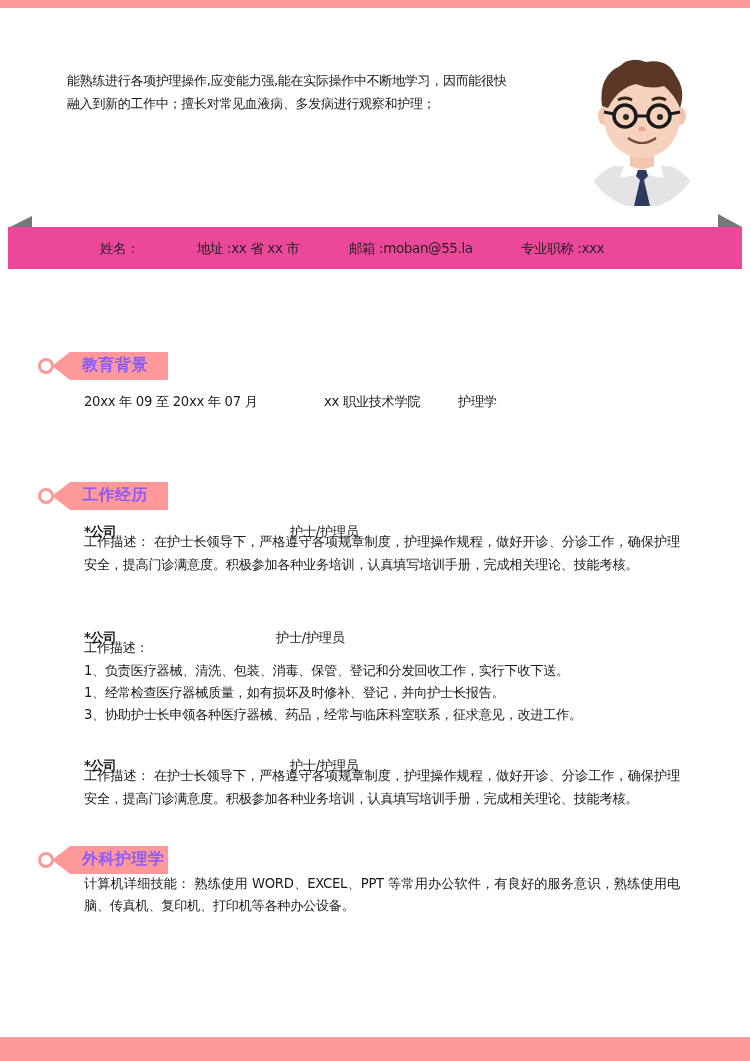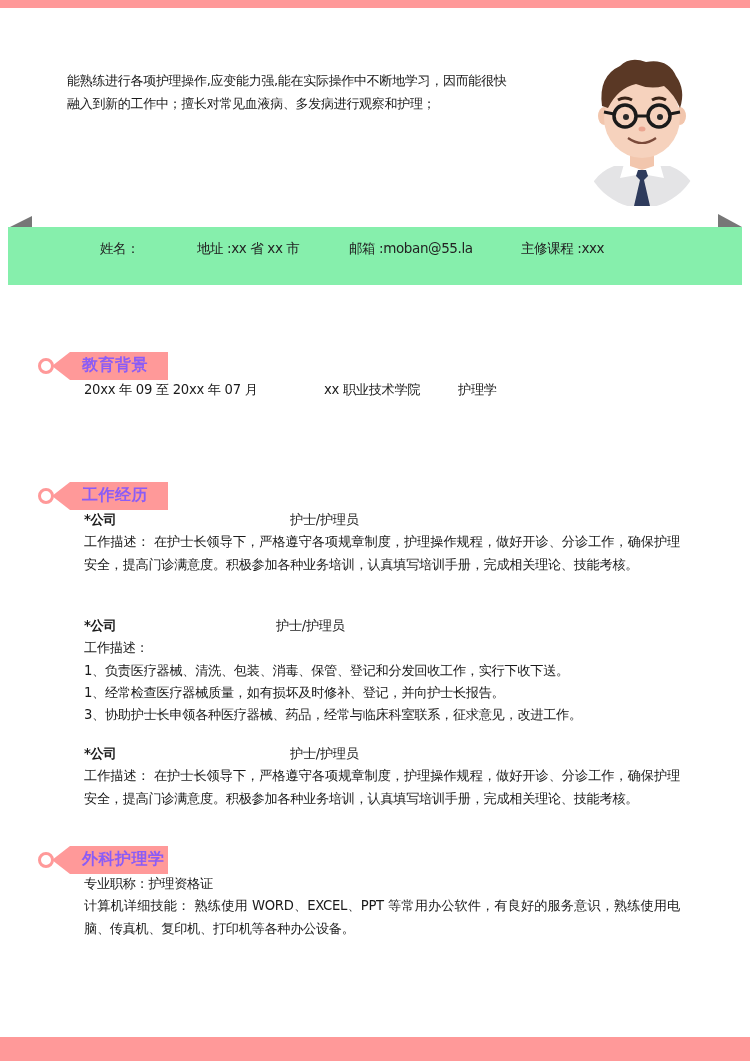--- a/index.html
+++ b/index.html
@@ -13,34 +13,34 @@
     .intro p { margin: 0; }
     .intro p + p { margin-top: 3px; }
 
     .avatar { position: absolute; left: 584px; top: 56px; width: 122px; height: 150px; }
 
     .fold-left { position: absolute; left: 10px; top: 216px; width: 0; height: 0;
       border-bottom: 11px solid #777; border-left: 22px solid transparent; }
     .fold-right { position: absolute; left: 718px; top: 214px; width: 0; height: 0;
       border-bottom: 13px solid #777; border-right: 24px solid transparent; }
 
-    .contact-band { position: absolute; left: 8px; top: 227px; width: 734px; height: 58px; background: #86efac;
+    .contact-band { position: absolute; left: 8px; top: 227px; width: 734px; height: 42px; background: #ec4899;
       font-size: 13.5px; color: #222; }
     .contact-band span { position: absolute; top: 13px; white-space: nowrap; letter-spacing: -0.4px; }
 
     .section-tag { position: absolute; left: 38px; height: 28px; }
     .section-tag .ring { position: absolute; left: 0; top: 6px; width: 16px; height: 16px; border-radius: 50%;
       border: 3px solid #ff9999; background: #fff; }
     .section-tag .flag { position: absolute; left: 14px; top: 0; width: 116px; height: 28px; background: #ff9999;
       clip-path: polygon(18px 0, 100% 0, 100% 100%, 18px 100%, 0 50%); }
     .section-tag .title { position: absolute; left: 44px; top: 3px; font-size: 16px; font-weight: bold; color: #8b5cf6; white-space: nowrap; letter-spacing: 0.5px; }
 
     .block { position: absolute; left: 84px; width: 596px; font-size: 13.2px; line-height: 22.3px; letter-spacing: -0.3px; }
     .row { position: relative; height: 22.3px; white-space: nowrap; }
-    .row span { position: absolute; top: 0; }
+    .row span { position: absolute; top: 12px; }
     .bold { font-weight: bold; }
     .para { text-align: justify; }
   </style>
 </head>
 <body>
 
 <div class="top-bar"></div>
 
 <div class="intro">
   <p>能熟练进行各项护理操作,应变能力强,能在实际操作中不断地学习，因而能很快融入到新的工作中；擅长对常见血液病、多发病进行观察和护理；</p>
@@ -78,21 +78,21 @@
   </svg>
 </div>
 
 <div class="fold-left"></div>
 <div class="fold-right"></div>
 
 <div class="contact-band">
   <span style="left:92px;">姓名：</span>
   <span style="left:189px;">地址 :xx 省 xx 市</span>
   <span style="left:341px;">邮箱 :moban@55.la</span>
-  <span style="left:513px;">主修课程 :xxx</span>
+  <span style="left:513px;">专业职称 :xxx</span>
 </div>
 
 <div class="section-tag" style="top:352px;">
   <div class="ring"></div>
   <div class="flag"></div>
   <div class="title">教育背景</div>
 </div>
 <div class="block" style="top:379px;">
   <div class="row">
     <span style="left:0;">20xx 年 09 至 20xx 年 07 月</span>
@@ -132,17 +132,16 @@
   </div>
   <div class="para">工作描述： 在护士长领导下，严格遵守各项规章制度，护理操作规程，做好开诊、分诊工作，确保护理安全，提高门诊满意度。积极参加各种业务培训，认真填写培训手册，完成相关理论、技能考核。</div>
 </div>
 
 <div class="section-tag" style="top:846px;">
   <div class="ring"></div>
   <div class="flag"></div>
   <div class="title">外科护理学</div>
 </div>
 <div class="block" style="top:873px;">
-  <div>专业职称：护理资格证</div>
   <div class="para">计算机详细技能： 熟练使用 WORD、EXCEL、PPT 等常用办公软件，有良好的服务意识，熟练使用电脑、传真机、复印机、打印机等各种办公设备。</div>
 </div>
 
 <div class="bottom-bar"></div>
 
 </body></html>

